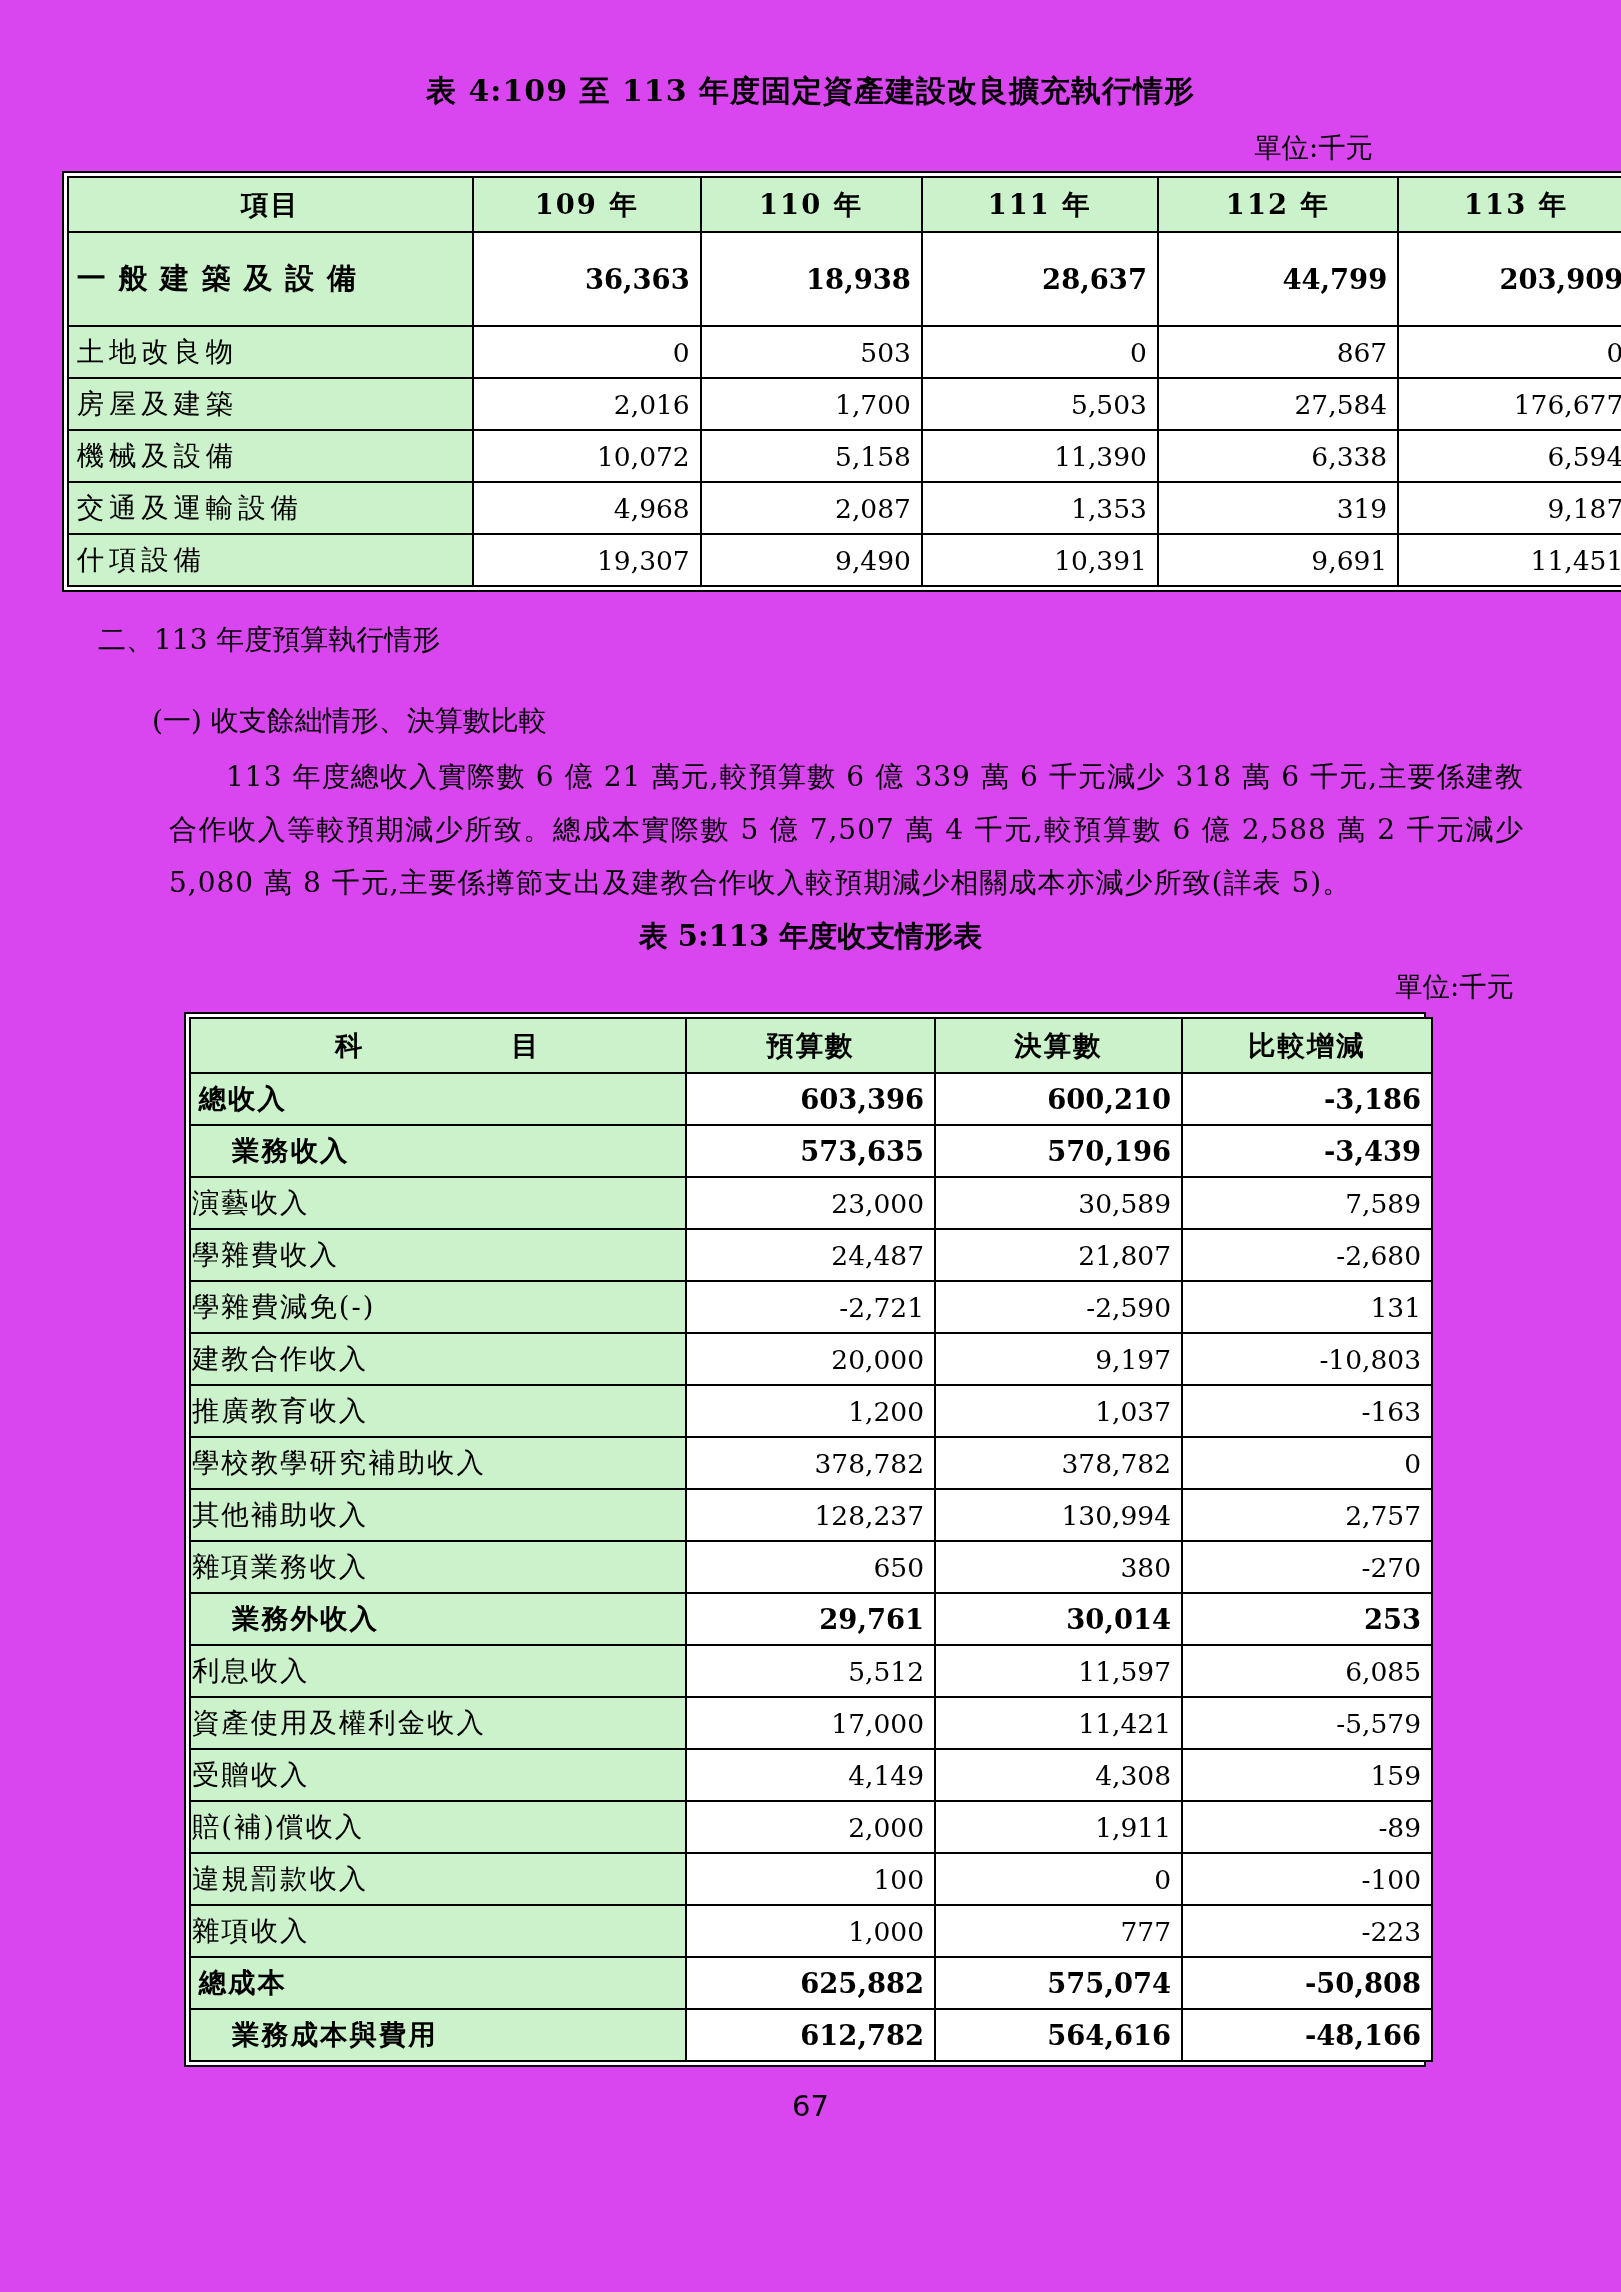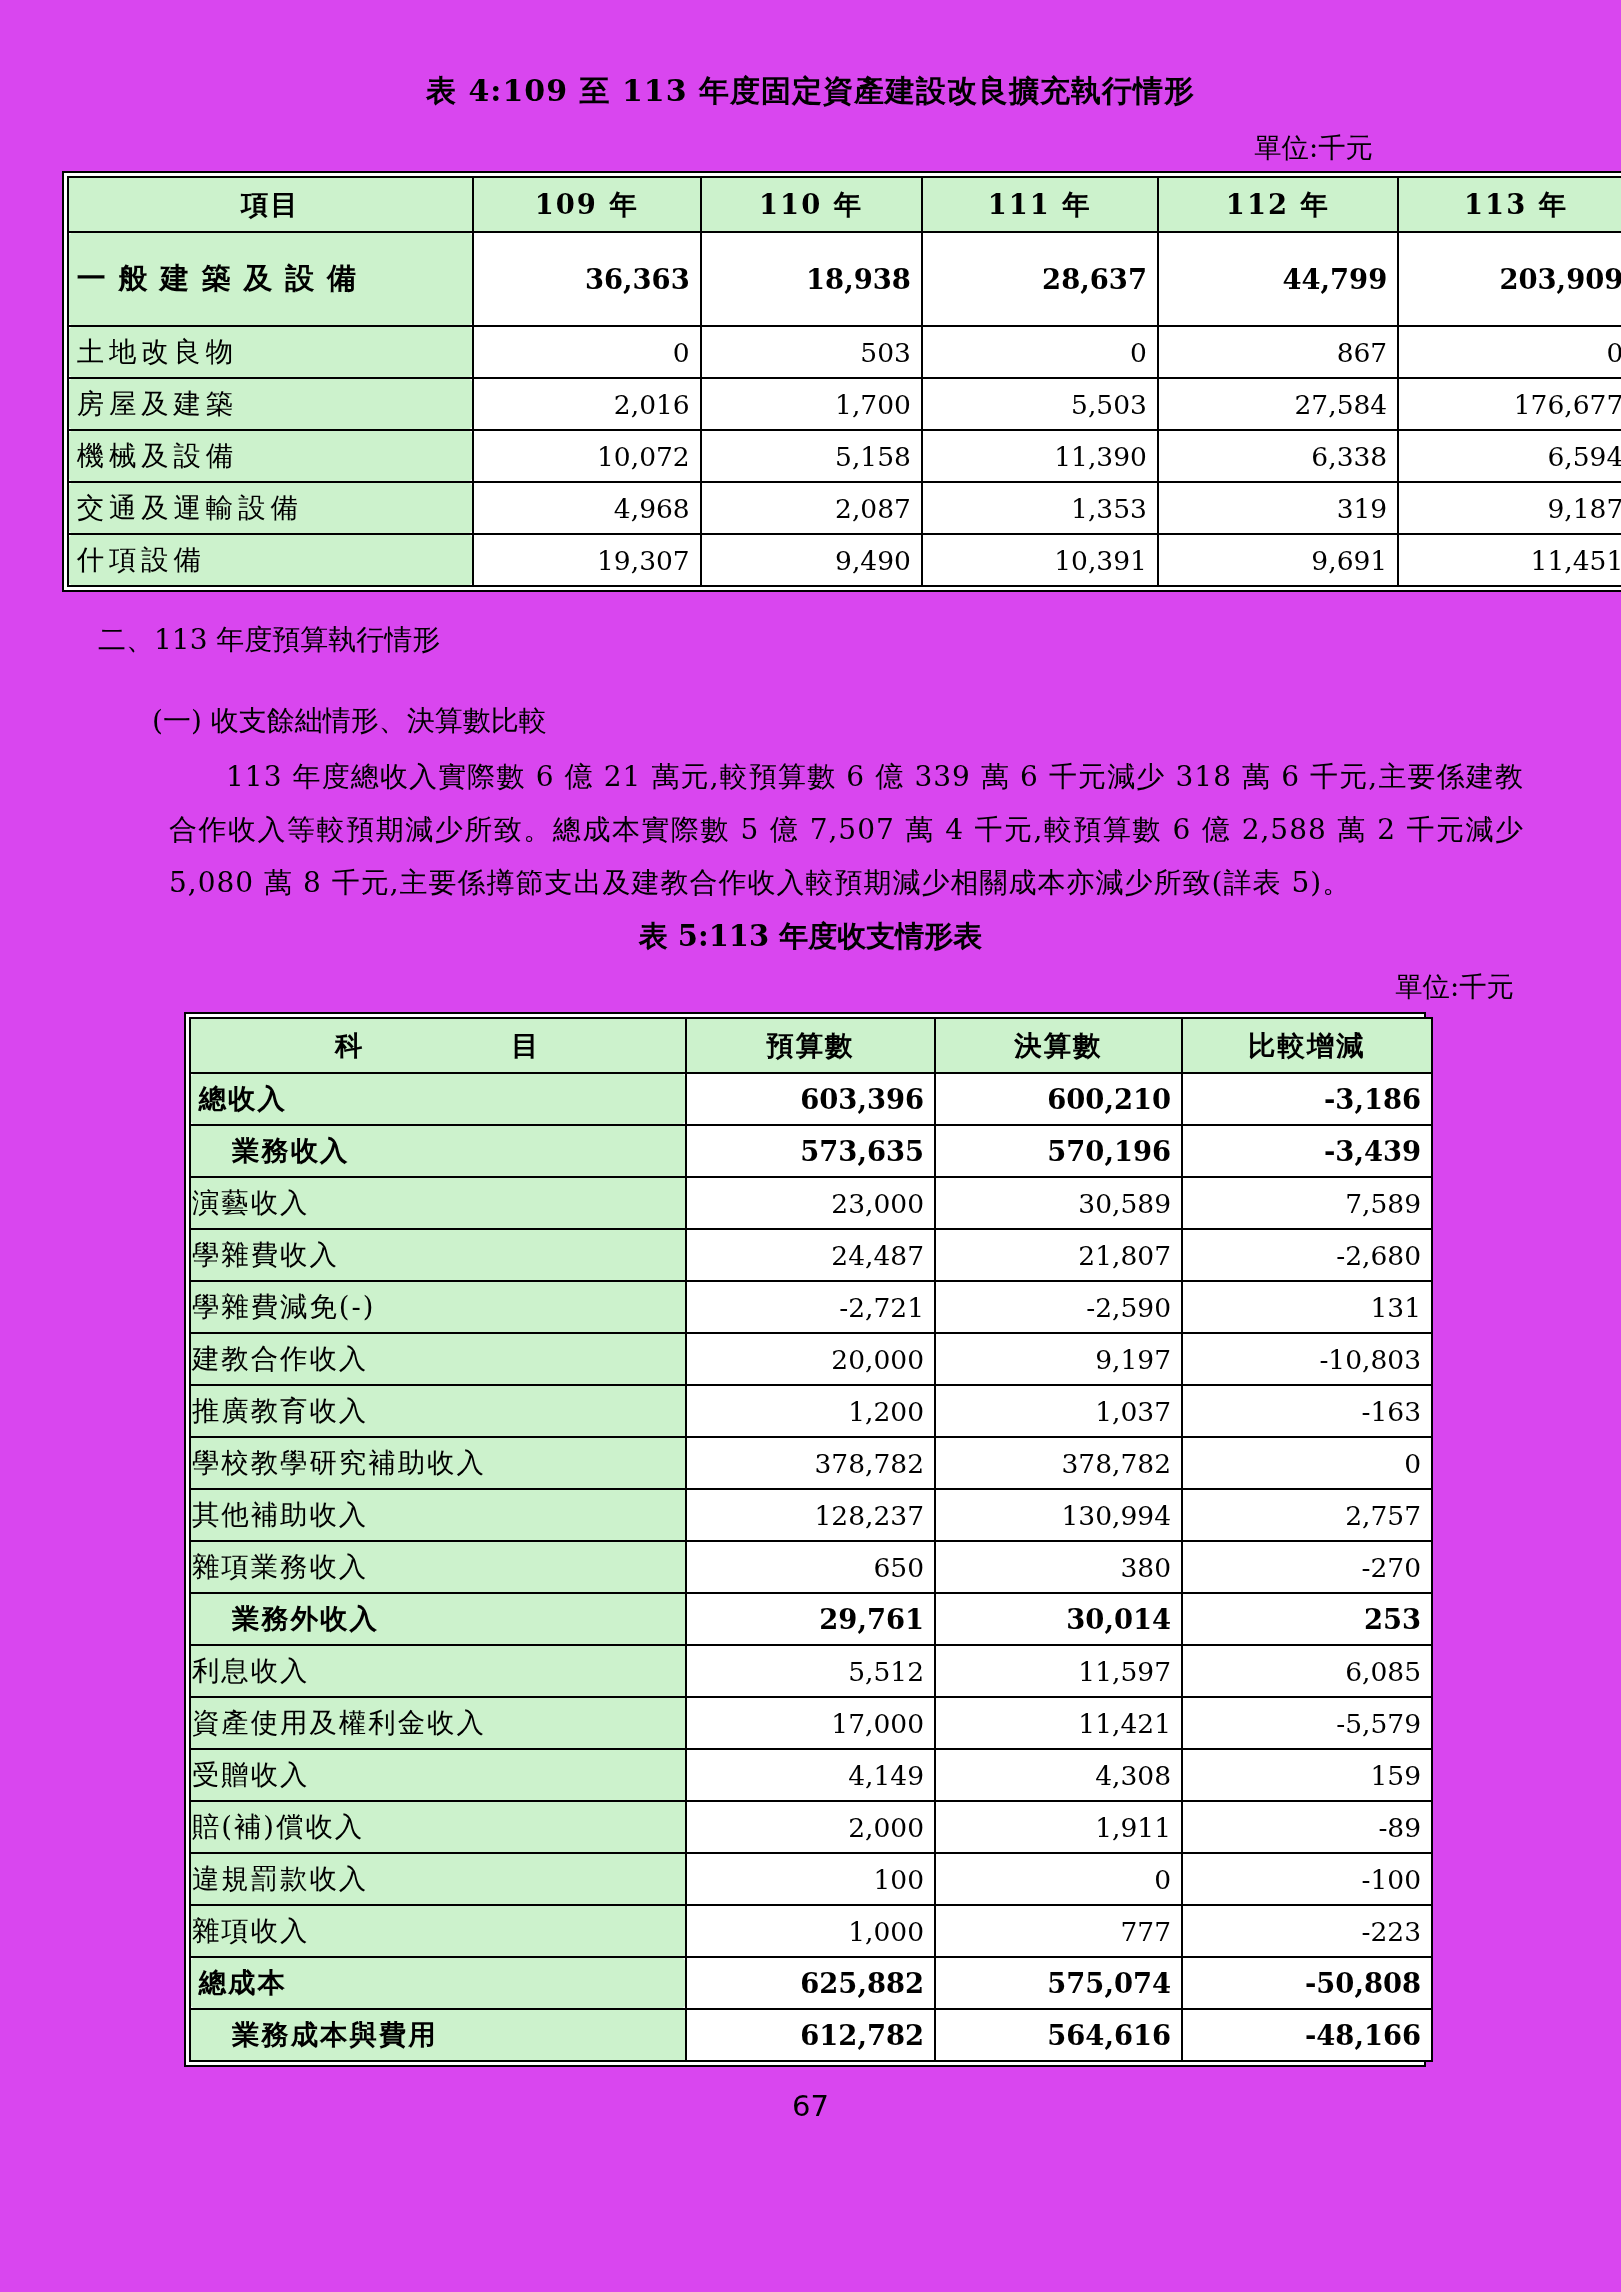--- a/index.html
+++ b/index.html
@@ -23,21 +23,21 @@
   .tbl td { height:48px; }
   td.lab { background:var(--green,#ccf2cc); font-size:27.4px; }
   .t4tbl td.lab { letter-spacing:4.9px; padding-left:7.8px; }
   .t5tbl td.lab { letter-spacing:2px; }
   td.num { text-align:right; padding-right:9.8px; font-size:26.5px; background:#fff; }
   tr.bold td { font-weight:bold; }
   tr.bold td.num { font-size:27.4px; }
   tr.tall td { height:90px; }
   tr.tall td.lab { font-size:29px; }
   .spread { letter-spacing:12.7px !important; }
-  .ind0 { padding-left:7.8px;border-radius:7px; }
+  .ind0 { padding-left:7.8px; }
   .ind1 { padding-left:41px; }
   .ind2 { }
   .h2 { margin:29px 0 0 98px; font-size:28px; }
   .h3 { margin:43px 0 0 152px; font-size:28px; }
   .para {
     margin:9.8px 0 0 169px; width:1355px; font-size:28px; line-height:53px;
     text-align:justify; text-indent:57px; letter-spacing:1px;
   }
   .title2 { margin-top:7.8px; text-align:center; font-size:29px; font-weight:bold; }
   .unit2 { width:1330px; margin:11.8px 0 7.8px 184px; text-align:right; }

